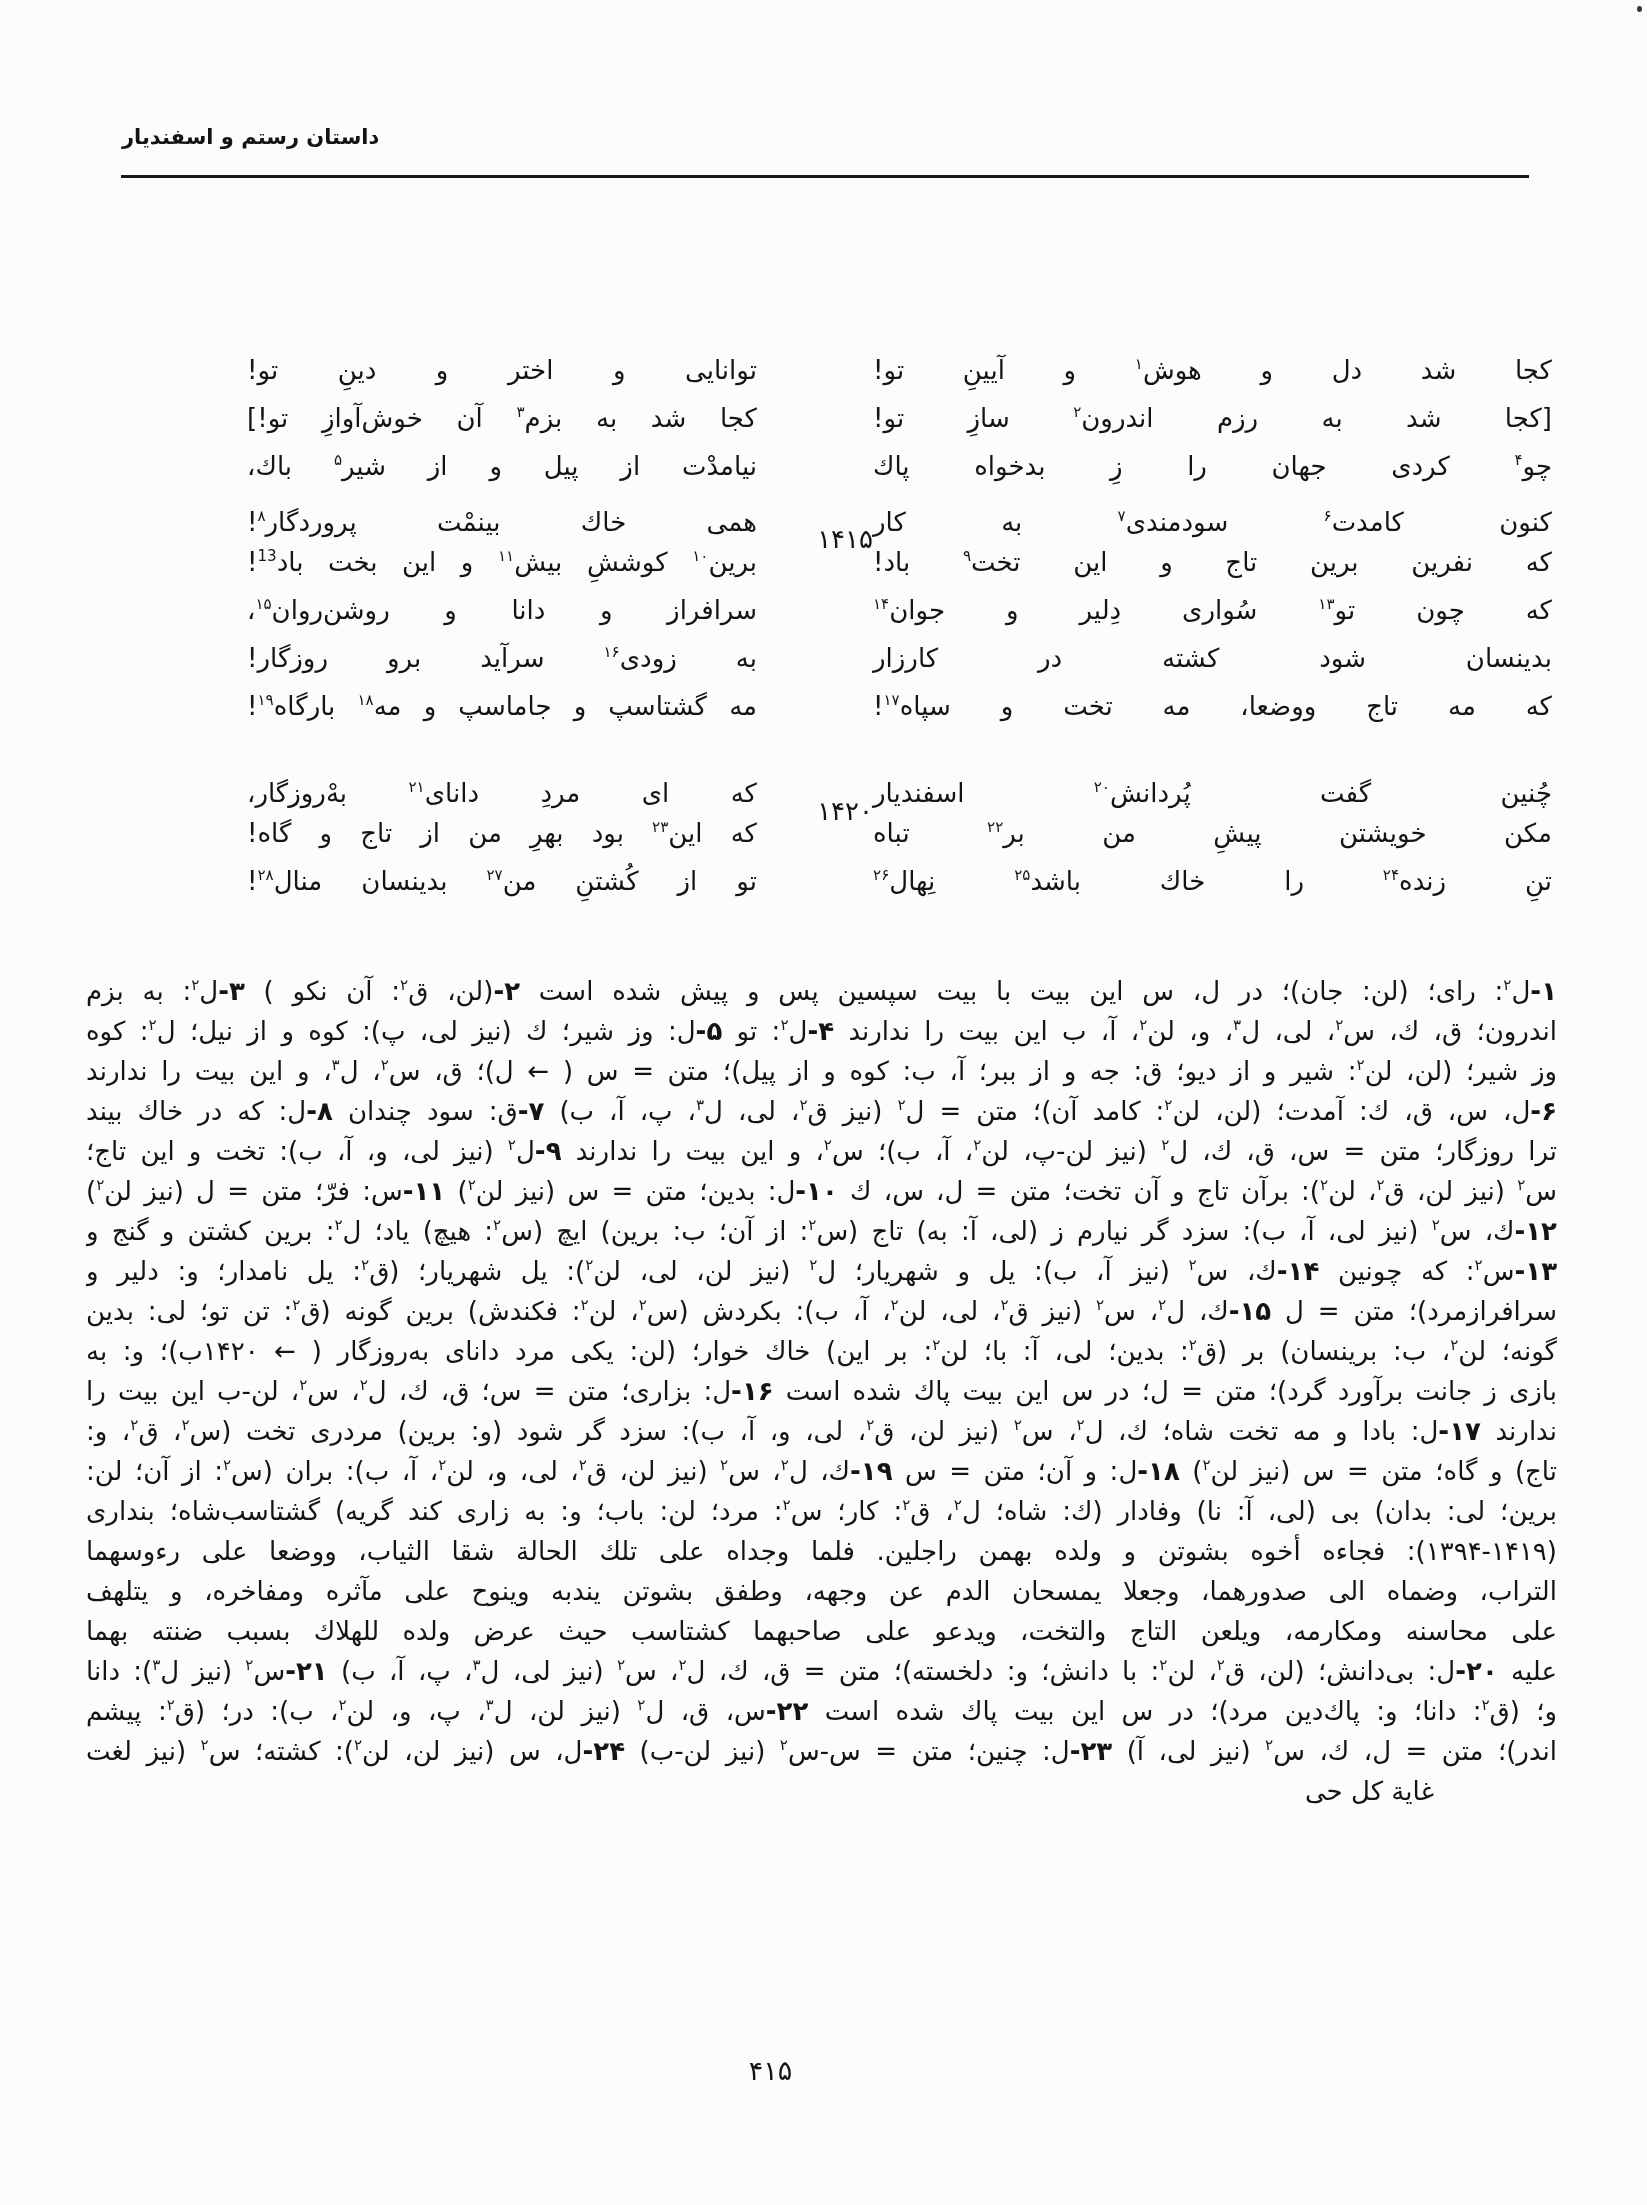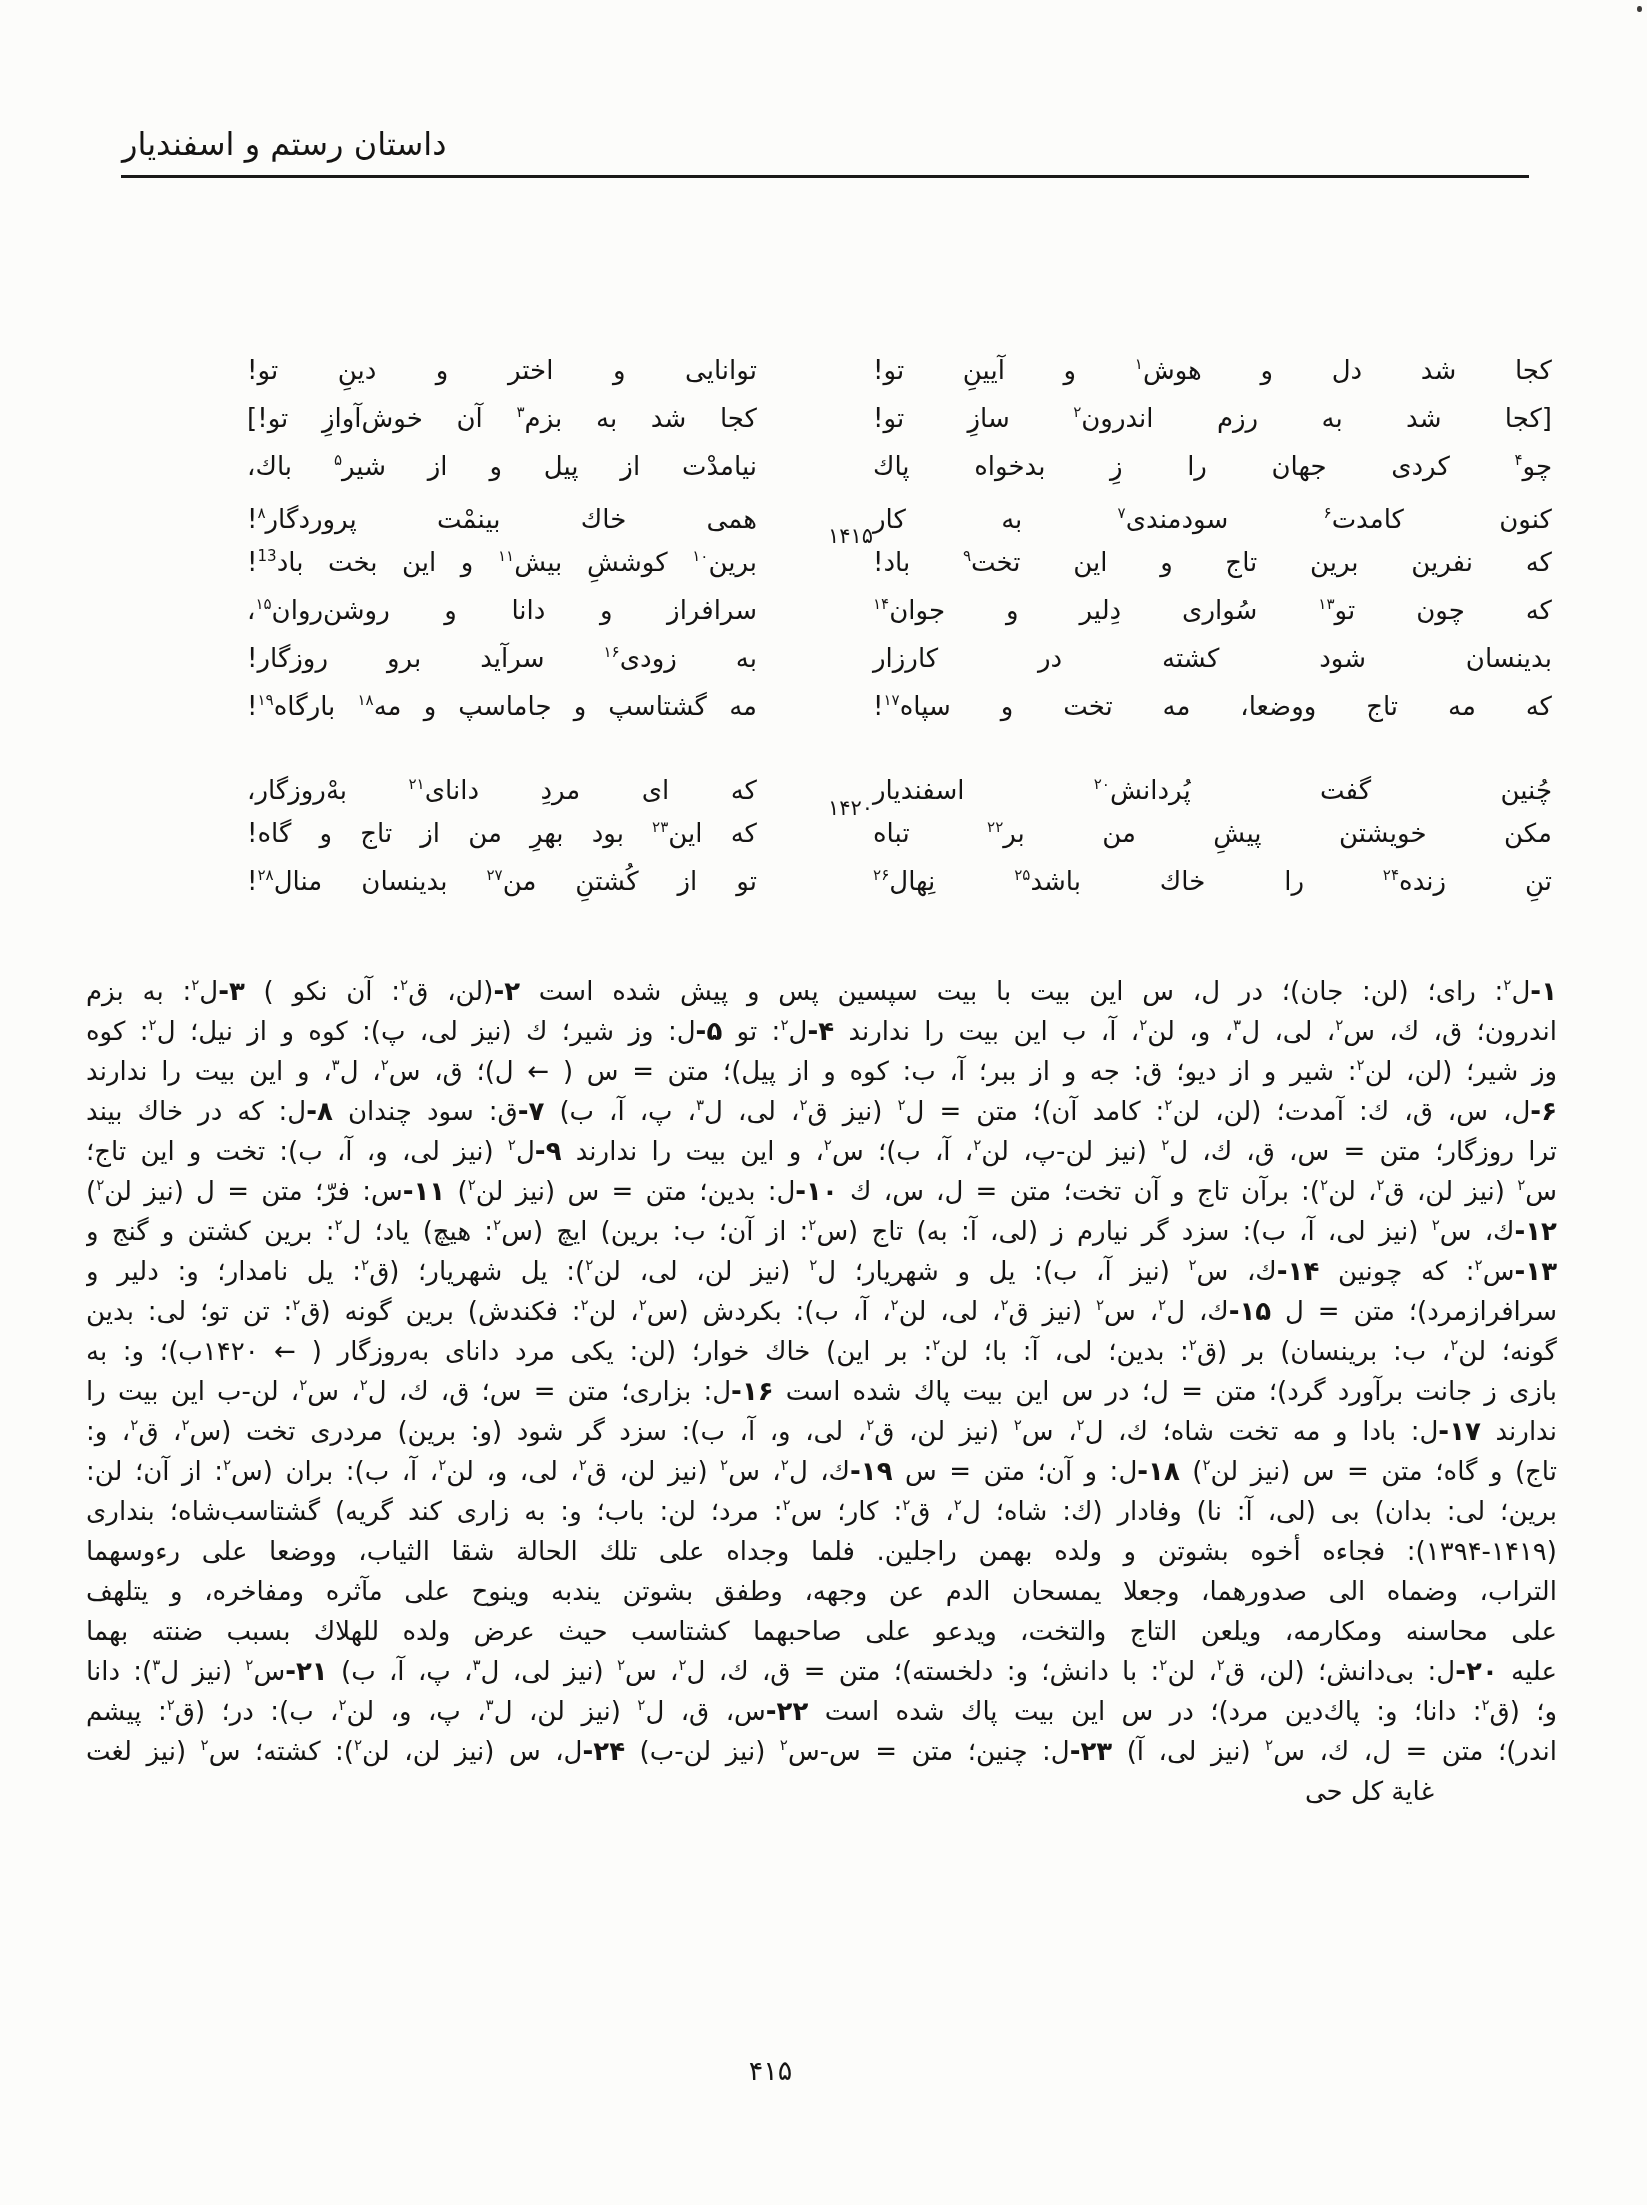--- a/index.html
+++ b/index.html
@@ -4,21 +4,21 @@
 <style>
   html,body{margin:0;padding:0;}
   body{
     width:1648px;height:2205px;position:relative;overflow:hidden;
     background:#fcfcfa;color:#151413;
     font-family:"DejaVu Sans",sans-serif;
   }
   
   .running-head{
     position:absolute;top:125px;left:122px;
-    direction:rtl;font-size:32px;font-weight:normal;letter-spacing:0;
+    direction:rtl;font-size:21px;font-weight:bold;letter-spacing:0;
   }
   .head-rule{
     position:absolute;top:175px;left:121px;width:1408px;height:2.7px;
     background:#1a1918;
   }
   
   .poem{
     position:absolute;top:346px;right:96px;direction:rtl;
   }
   .stanza-2{margin-top:31.5px;}
@@ -26,21 +26,21 @@
     display:grid;grid-template-columns:679px 116px 510px;
     height:48px;align-items:center;
   }
   .hem{
     display:flex;justify-content:space-between;align-items:baseline;
     font-size:26px;line-height:1.1;white-space:nowrap;
   }
   .hem .w{display:inline-block;}
   .hem sup,.app-line sup{font-size:58%;line-height:0;}
   .vnum{
-    font-size:21px;text-align:start;padding-inline-start:4.1px;
+    font-size:26px;text-align:start;padding-inline-start:4.1px;
     direction:ltr;unicode-bidi:embed;text-align:right;margin-top:34px;
   }
   
   .apparatus{
     position:absolute;top:971px;left:86px;width:1471px;direction:rtl;
     font-size:26px;
   }
   .app-line{
     height:40px;line-height:40px;white-space:nowrap;overflow:hidden;
     text-align:justify;text-align-last:justify;

